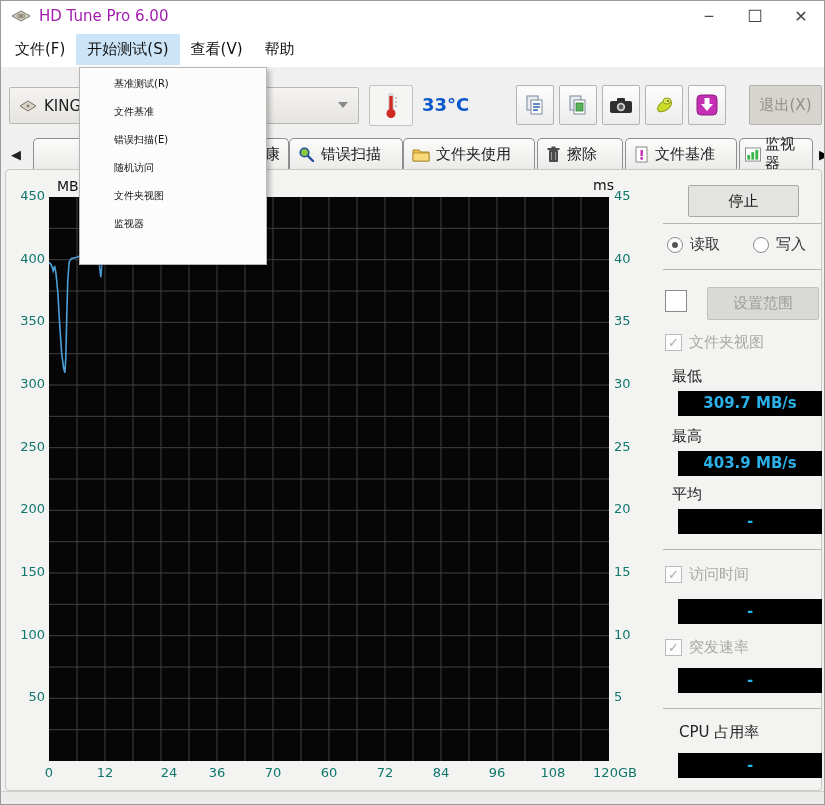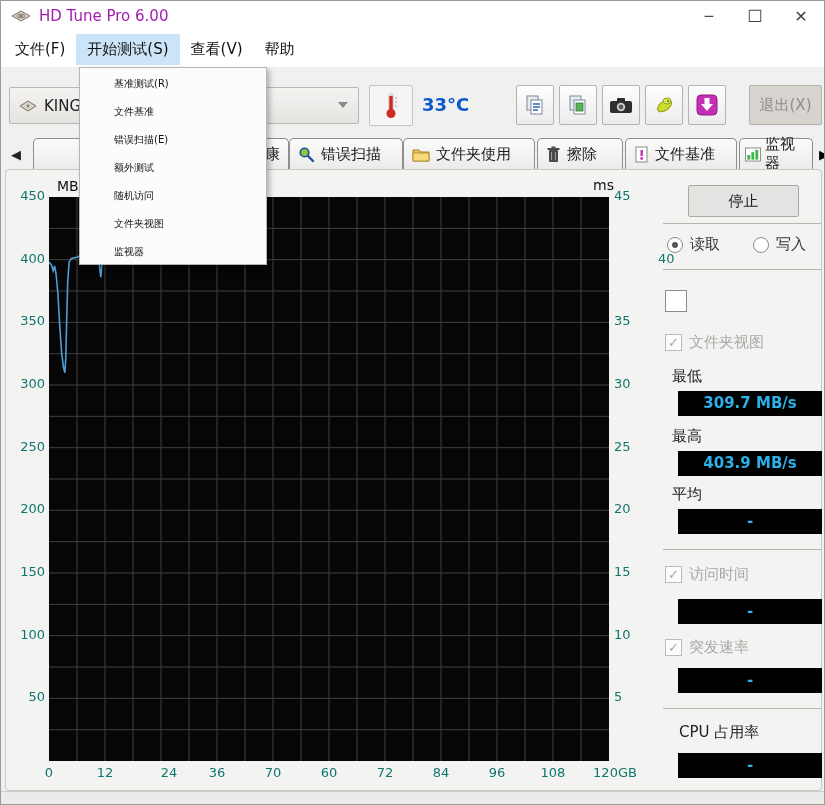--- a/index.html
+++ b/index.html
@@ -275,21 +275,21 @@
       <span class="tick yl" style="top:187px;">450</span>
       <span class="tick yl" style="top:250px;">400</span>
       <span class="tick yl" style="top:312px;">350</span>
       <span class="tick yl" style="top:375px;">300</span>
       <span class="tick yl" style="top:438px;">250</span>
       <span class="tick yl" style="top:500px;">200</span>
       <span class="tick yl" style="top:563px;">150</span>
       <span class="tick yl" style="top:626px;">100</span>
       <span class="tick yl" style="top:688px;">50</span>
       <span class="tick yr" style="top:187px;">45</span>
-      <span class="tick yr" style="top:250px;margin-left:44px;">40</span>
+      <span class="tick yr" style="top:250px;">40</span>
       <span class="tick yr" style="top:312px;">35</span>
       <span class="tick yr" style="top:375px;">30</span>
       <span class="tick yr" style="top:438px;">25</span>
       <span class="tick yr" style="top:500px;">20</span>
       <span class="tick yr" style="top:563px;">15</span>
       <span class="tick yr" style="top:626px;">10</span>
       <span class="tick yr" style="top:688px;">5</span>
     </div>
 
   <div class="btn" style="position:absolute; left:687px; top:184px; width:111px; height:32px;">
@@ -301,20 +301,23 @@
     <span class="radio sel"></span>
     <span>读取</span>
   </div>
   <div class="radio-row" style="left:752px;">
     <span class="radio"></span>
     <span>写入</span>
   </div>
   <div class="sep" style="top:268px;"></div>
 
   <div class="chk-empty"></div>
+  <div class="btn disabled" style="position:absolute; left:706px; top:286px; width:112px; height:33px;">
+    <span>设置范围</span>
+  </div>
 
   <div class="chk-row" style="left:664px; top:332px;">
     <span class="chk">✓</span>
     <span>文件夹视图</span>
   </div>
 
   <span class="stat-label" style="top:366px;">最低</span>
   <div class="lcd" style="top: 390px; color: rgb(43, 176, 232);">309.7 MB/s</div>
 
   <span class="stat-label" style="top:426px;">最高</span>
@@ -341,19 +344,18 @@
 
   <span class="stat-label" style="top:722px; left:678px;">CPU 占用率</span>
   <div class="lcd" style="top: 752px; color: rgb(43, 176, 232);">-</div>
 
   <div class="bottom-strip"></div>
 
   <div class="menu-popup">
     <div class="pitem">基准测试(R)</div>
     <div class="pitem">文件基准</div>
     <div class="pitem">错误扫描(E)</div>
-    <div class="pitem">额外测试</div>
     <div class="pitem">随机访问</div>
     <div class="pitem">文件夹视图</div>
     <div class="pitem">监视器</div>
   </div>
 
 </div>
 
 </body></html>

